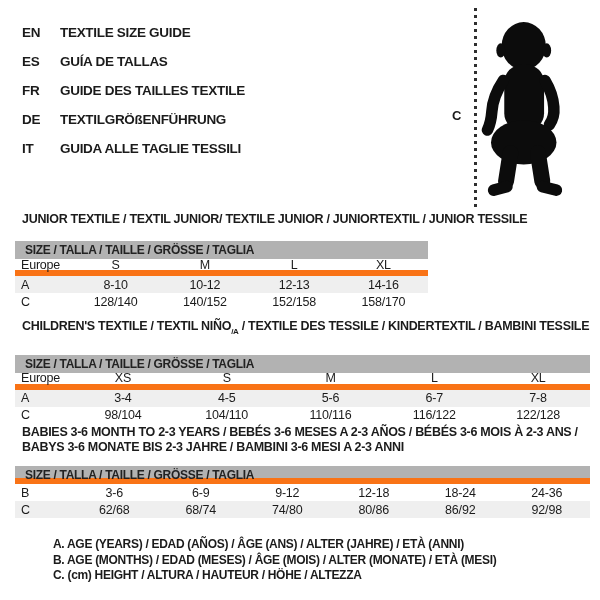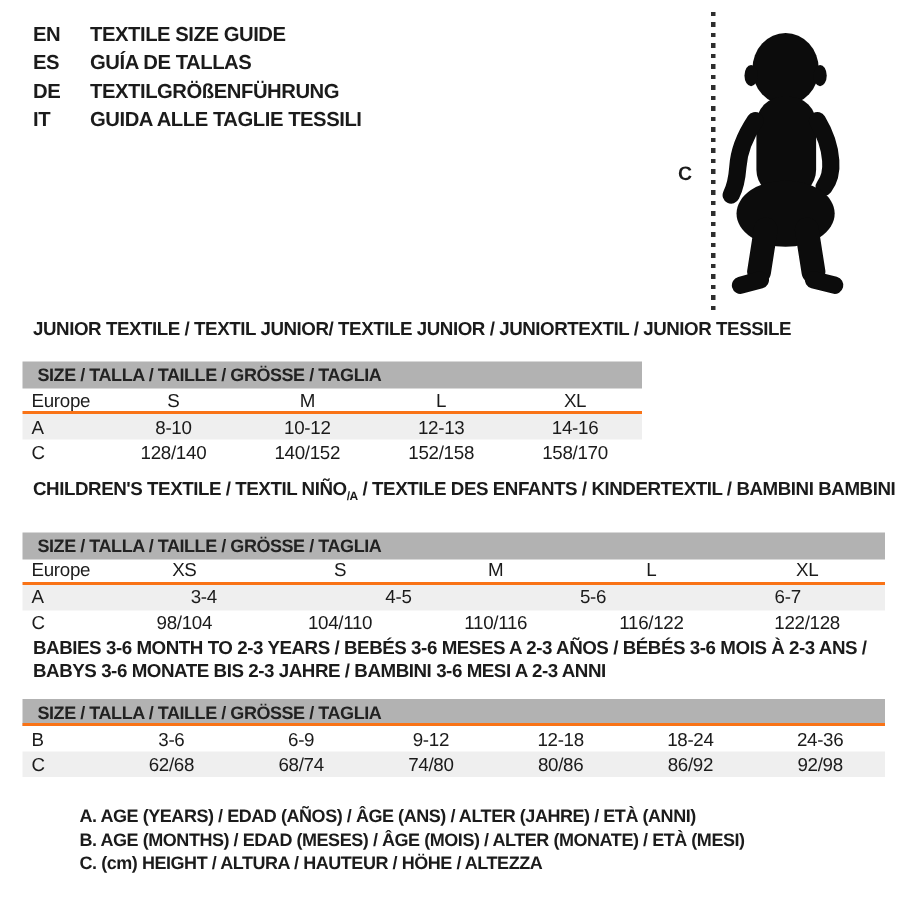--- a/index.html
+++ b/index.html
@@ -3,21 +3,21 @@
 <meta charset="utf-8">
 <style>
   * { margin:0; padding:0; box-sizing:border-box; }
   html,body { width:600px; height:600px; }
   body { font-family:"Liberation Sans", sans-serif; background:#ffffff; color:#1b1b1b; }
   .page { position:relative; width:600px; height:600px; background:#fff; overflow:hidden; }
 
   
   .lang-list { position:absolute; top:13px; left:22px; }
   .lang-row { display:flex; height:19px; align-items:center; font-weight:bold;
-              font-size:13.5px; letter-spacing:-0.3px; }
+              font-size:13.5px; letter-spacing:-0.3px;margin-top:10px; }
   .lang-code { width:38px; }
 
   
   .figure { position:absolute; left:450px; top:5px; width:140px; height:205px; }
   .marker-line { position:absolute; left:24px; top:3px; width:3px; height:199px;
                  background:repeating-linear-gradient(to bottom,#2e2e2e 0 3px,transparent 3px 7px); }
   .marker-label { position:absolute; left:2px; top:103px; font-weight:bold; font-size:13px; }
   .silhouette { position:absolute; left:18px; top:2px; }
 
   
@@ -27,21 +27,21 @@
   .t3 { top:425px; width:575px; }
   .table-title { font-size:12.5px; font-weight:bold; letter-spacing:-0.3px;
                  line-height:14px; margin-left:7px; white-space:nowrap; }
   .t3 .table-title { line-height:15px; }
   .sub { font-size:8px; vertical-align:sub; }
   .size-bar { height:18px; line-height:18px; background:#b2b2b2; color:#222222;
               font-weight:bold; font-size:12px; padding-left:10px; letter-spacing:-0.3px; }
   .t1 .size-bar { margin-top:15px; }
   .t2 .size-bar { margin-top:16px; }
   .t3 .size-bar { margin-top:11px; }
-  .size-bar.divider, .trow.divider { border-bottom:2px solid #f97316; }
+  .size-bar.divider, .trow.divider { border-bottom:6px solid #f97316; }
   .trow { display:flex; height:17px; align-items:center; font-size:12.5px; letter-spacing:-0.2px; }
   .trow.shade { background:#efefef; }
   .tcell { flex:1; text-align:center; }
   .tcell.label { flex:0 0 56px; text-align:left; padding-left:6px; }
 
   
   .legend { position:absolute; left:20px; top:537px; }
   .legend-line { font-size:12px; font-weight:bold; line-height:15.5px;
                  letter-spacing:-0.3px; white-space:nowrap;margin-left:33px; }
 </style>
@@ -51,20 +51,24 @@
 <div class="page">
 
   <div class="lang-list">
     <div class="lang-row">
       <span class="lang-code">EN</span>
       <span>TEXTILE SIZE GUIDE</span>
     </div>
     <div class="lang-row">
       <span class="lang-code">ES</span>
       <span>GUÍA DE TALLAS</span>
+    </div>
+    <div class="lang-row">
+      <span class="lang-code">FR</span>
+      <span>GUIDE DES TAILLES TEXTILE</span>
     </div>
     <div class="lang-row">
       <span class="lang-code">DE</span>
       <span>TEXTILGRÖßENFÜHRUNG</span>
     </div>
     <div class="lang-row">
       <span class="lang-code">IT</span>
       <span>GUIDA ALLE TAGLIE TESSILI</span>
     </div>
   </div>
@@ -111,37 +115,38 @@
           <div class="tcell label">C</div>
           <div class="tcell">128/140</div>
           <div class="tcell">140/152</div>
           <div class="tcell">152/158</div>
           <div class="tcell">158/170</div>
         </div>
       </div>
   </section>
 
   <section class="size-table t2">
-    <h2 class="table-title"><span>CHILDREN'S TEXTILE / TEXTIL NIÑO</span><span class="sub">/A</span><span> / TEXTILE DES ENFANTS / KINDERTEXTIL / BAMBINI BAMBINI</span></h2>
+    <h2 class="table-title"><span>CHILDREN'S TEXTILE / TEXTIL NIÑO</span><span class="sub">/A</span><span> / TEXTILE DES TESSILE / KINDERTEXTIL / BAMBINI TESSILE</span></h2>
     <div class="size-bar">SIZE / TALLA / TAILLE / GRÖSSE / TAGLIA</div>
     <div class="rows">
         <div class="trow divider">
           <div class="tcell label">Europe</div>
           <div class="tcell">XS</div>
           <div class="tcell">S</div>
           <div class="tcell">M</div>
           <div class="tcell">L</div>
           <div class="tcell">XL</div>
         </div>
         <div class="trow shade">
           <div class="tcell label">A</div>
           <div class="tcell">3-4</div>
           <div class="tcell">4-5</div>
           <div class="tcell">5-6</div>
           <div class="tcell">6-7</div>
+          <div class="tcell">7-8</div>
         </div>
         <div class="trow">
           <div class="tcell label">C</div>
           <div class="tcell">98/104</div>
           <div class="tcell">104/110</div>
           <div class="tcell">110/116</div>
           <div class="tcell">116/122</div>
           <div class="tcell">122/128</div>
         </div>
       </div>

